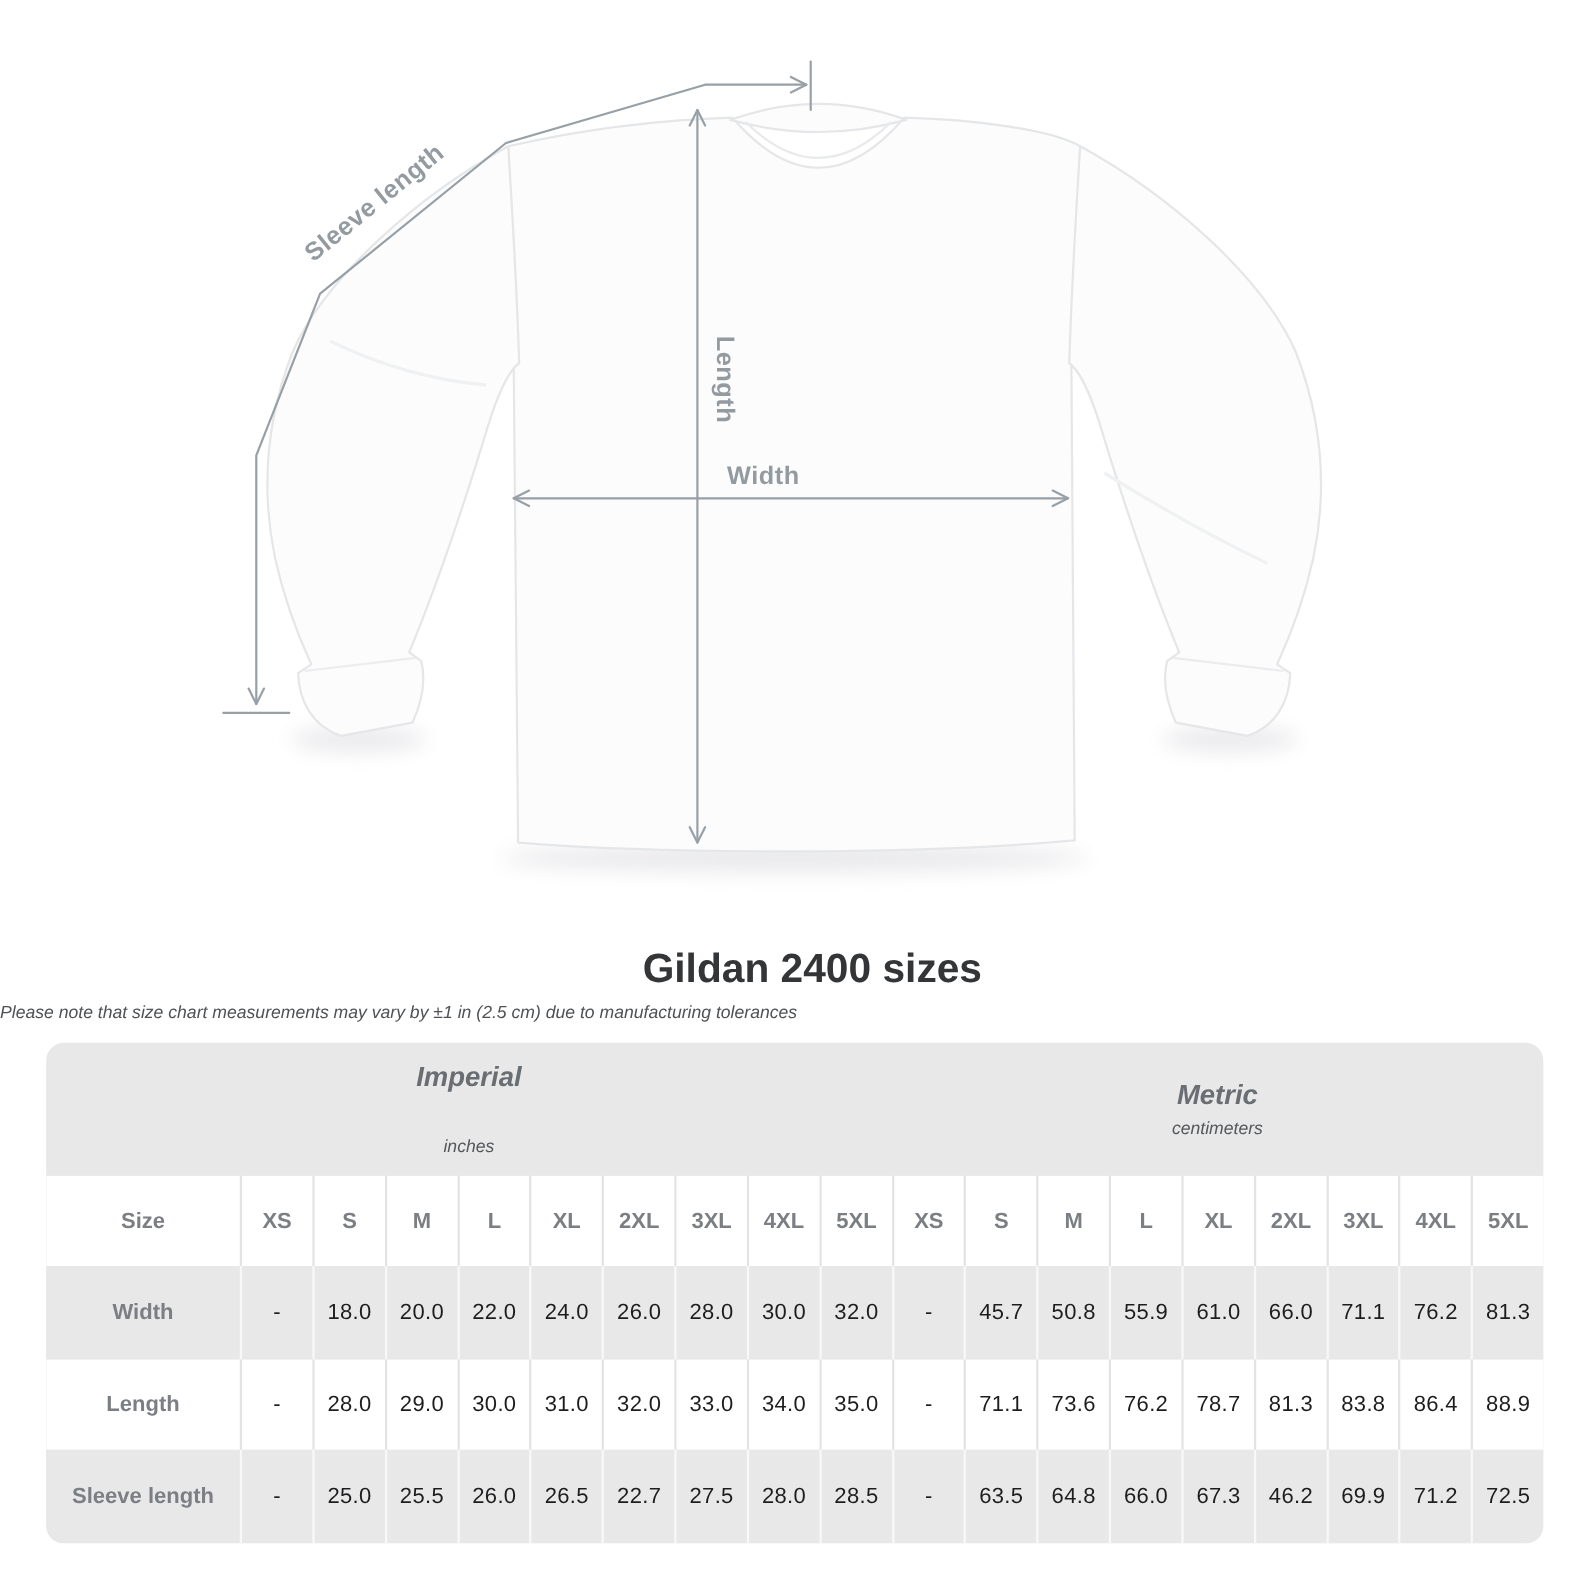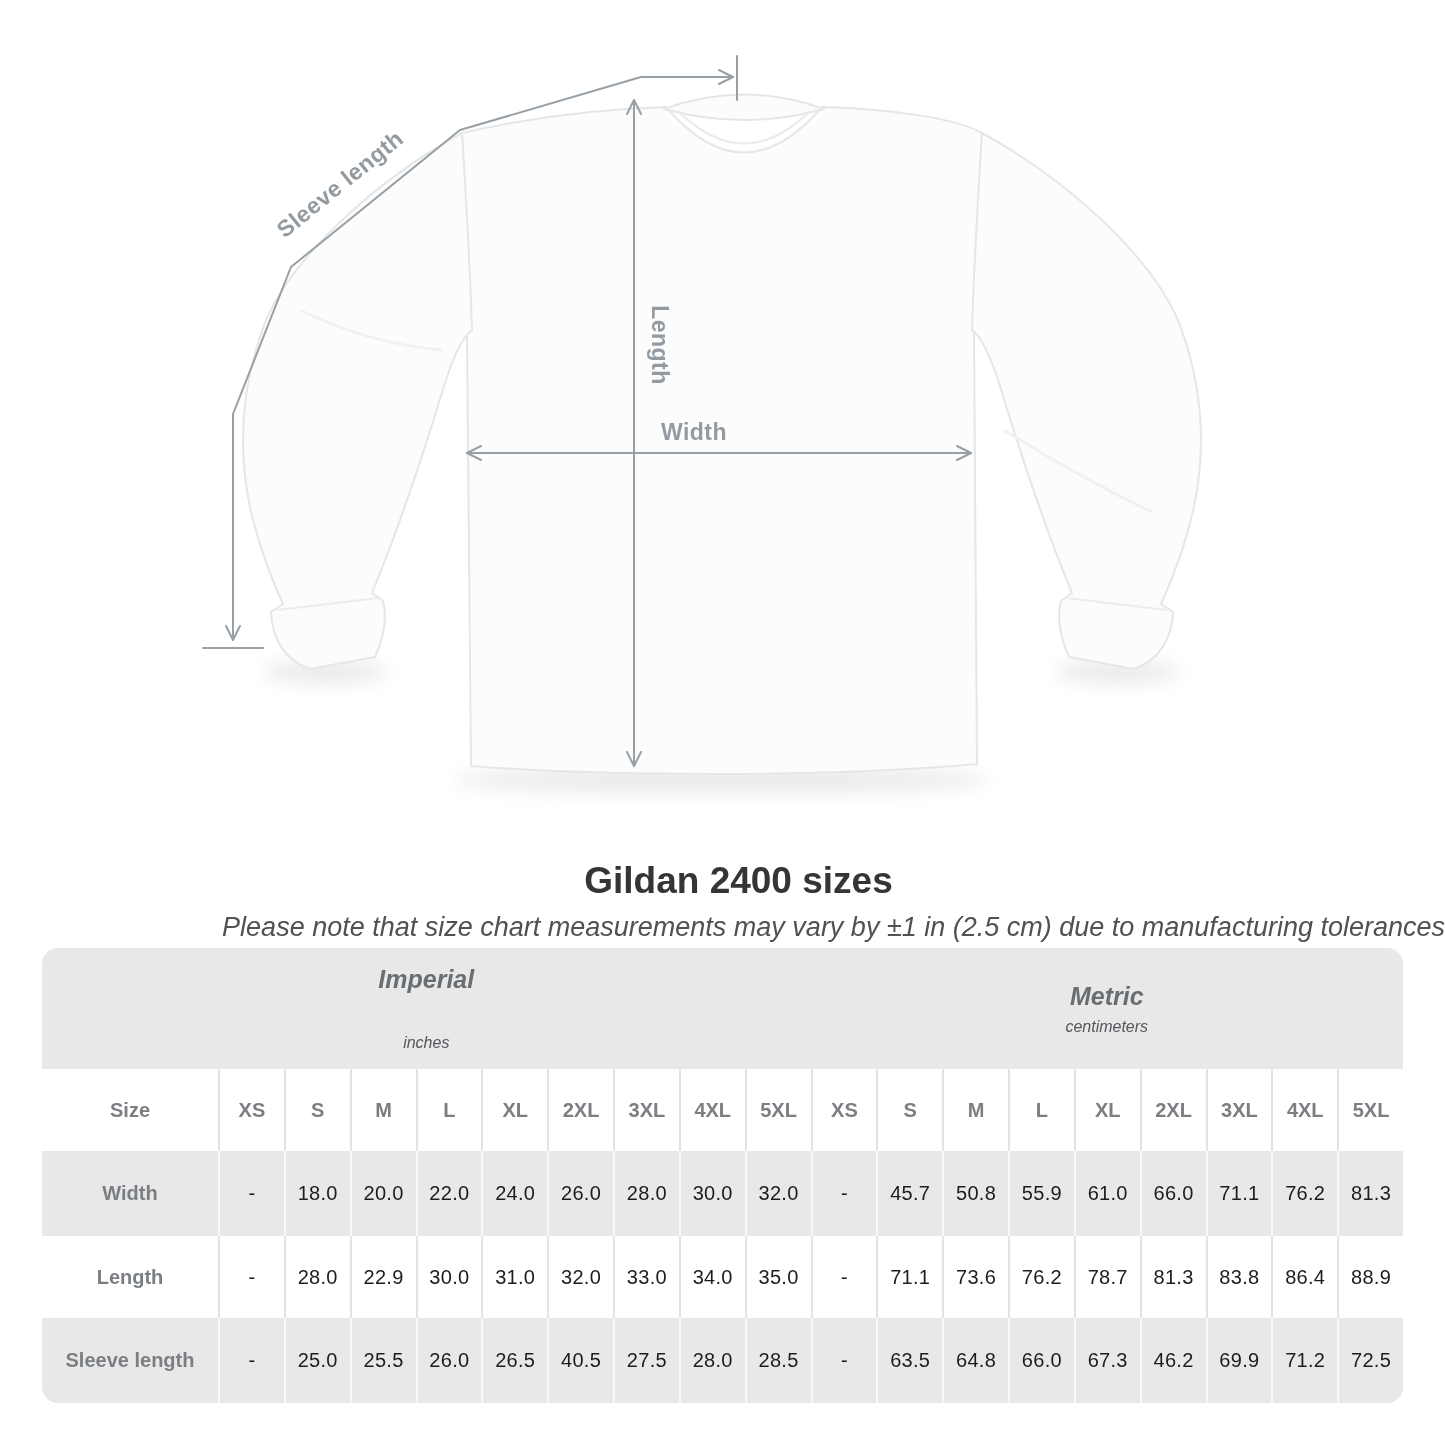--- a/index.html
+++ b/index.html
@@ -8,21 +8,21 @@
     font-family:"Liberation Sans","DejaVu Sans",sans-serif;overflow:hidden;
   }
   svg.diagram{position:absolute;left:0;top:0;display:block;}
 
   .title{
     position:absolute;left:0;top:844px;width:100%;margin:16px;
     text-align:center;font-size:37px;font-weight:bold;color:#333537;
   }
   .subtitle{
     position:absolute;left:0;top:912px;width:100%;margin:0;
-    text-align:right;font-style:italic;font-size:27px;color:#4f5255;
+    text-align:left;font-style:italic;font-size:16px;color:#4f5255;
   }
 
   .table-wrap{
     position:absolute;left:42px;top:948px;width:1361px;
     background:#e8e8e9;border-radius:16px;overflow:hidden;
   }
   .grid-row{display:grid;grid-template-columns:176px repeat(18,1fr);}
   .unit-band{height:121px;}
   .unit-half{display:flex;flex-direction:column;justify-content:center;align-items:center;gap:7px;}
   .unit-half.imperial{grid-column:1 / 11;gap:40px;}
@@ -188,21 +188,21 @@
         <div class="cell val">66.0</div>
         <div class="cell val">71.1</div>
         <div class="cell val">76.2</div>
         <div class="cell val">81.3</div>
       </div>
 
     <div class="grid-row trow white data">
       <div class="cell hdr">Length</div>
     <div class="cell val">-</div>
         <div class="cell val">28.0</div>
-        <div class="cell val">22.9</div>
+        <div class="cell val">29.0</div>
         <div class="cell val">30.0</div>
         <div class="cell val">31.0</div>
         <div class="cell val">32.0</div>
         <div class="cell val">33.0</div>
         <div class="cell val">34.0</div>
         <div class="cell val">35.0</div>
         <div class="cell val">-</div>
         <div class="cell val">71.1</div>
         <div class="cell val">73.6</div>
         <div class="cell val">76.2</div>
@@ -213,21 +213,21 @@
         <div class="cell val">88.9</div>
       </div>
 
     <div class="grid-row trow gray data">
       <div class="cell hdr">Sleeve length</div>
     <div class="cell val">-</div>
         <div class="cell val">25.0</div>
         <div class="cell val">25.5</div>
         <div class="cell val">26.0</div>
         <div class="cell val">26.5</div>
-        <div class="cell val">40.5</div>
+        <div class="cell val">22.7</div>
         <div class="cell val">27.5</div>
         <div class="cell val">28.0</div>
         <div class="cell val">28.5</div>
         <div class="cell val">-</div>
         <div class="cell val">63.5</div>
         <div class="cell val">64.8</div>
         <div class="cell val">66.0</div>
         <div class="cell val">67.3</div>
         <div class="cell val">46.2</div>
         <div class="cell val">69.9</div>

